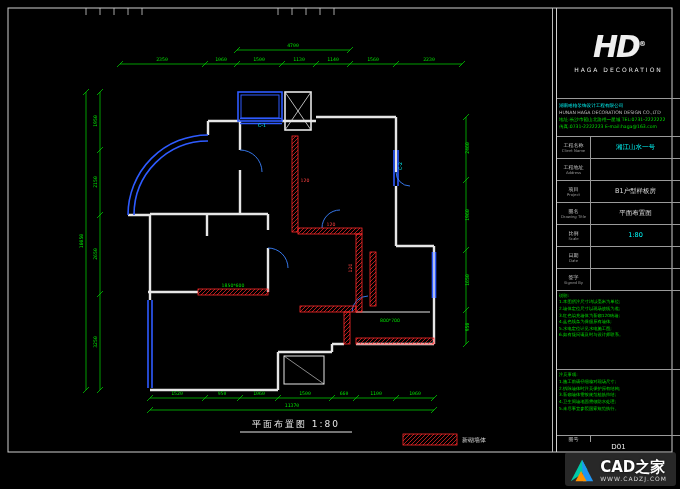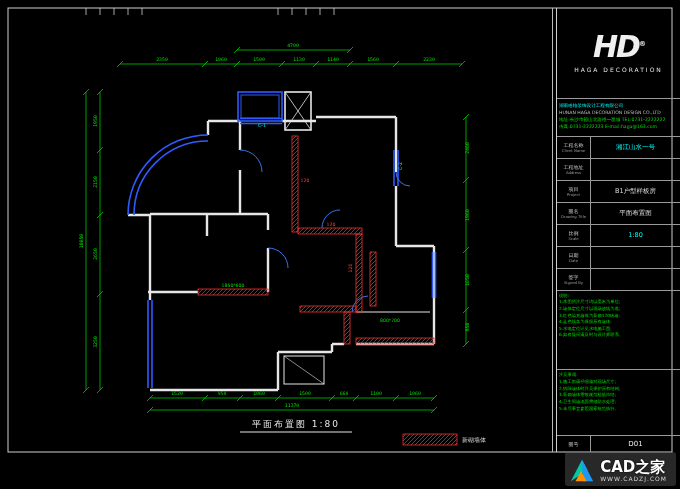--- a/index.html
+++ b/index.html
@@ -27,21 +27,21 @@
   .tb-label{width:34px;box-sizing:border-box;border-right:1px solid #9a9a9a;display:flex;
     flex-direction:column;align-items:center;justify-content:center;}
   .tb-label-cn{font-size:5px;color:#cfcfcf;}
   .tb-label-en{font-size:3.8px;color:#9b9b9b;}
   .tb-value{flex:1;display:flex;align-items:center;justify-content:center;font-size:6.5px;color:#dedede;}
   .tb-value.accent{color:#00ffff;}
   .tb-notes{box-sizing:border-box;border-bottom:1px solid #9a9a9a;padding:2px 2px;overflow:hidden;}
   .tb-notes.n1{height:80px;}
   .tb-notes.n2{height:66px;}
   .note-line{font-size:4.3px;line-height:1.55;color:#00e000;white-space:nowrap;overflow:hidden;}
-  .tb-bottom{height:16px;display:flex;}
+  .tb-bottom{height:16px;display:flex;flex-direction:column;}
   .tb-bottom .tb-value{font-size:7px;color:#efefef;}
 
   
   .watermark{position:absolute;right:4px;bottom:3px;display:flex;align-items:center;gap:5px;
     background:rgba(95,95,95,0.42);padding:6px 9px 2px 4px;border-radius:3px;}
   .wm-text{display:flex;flex-direction:column;align-items:flex-start;}
   .wm-name{font-size:15px;font-weight:bold;color:#ffffff;line-height:1.05;text-shadow:0 0 2px #000;}
   .wm-url{font-size:6px;color:#d6d6d6;letter-spacing:1px;}
 
   

